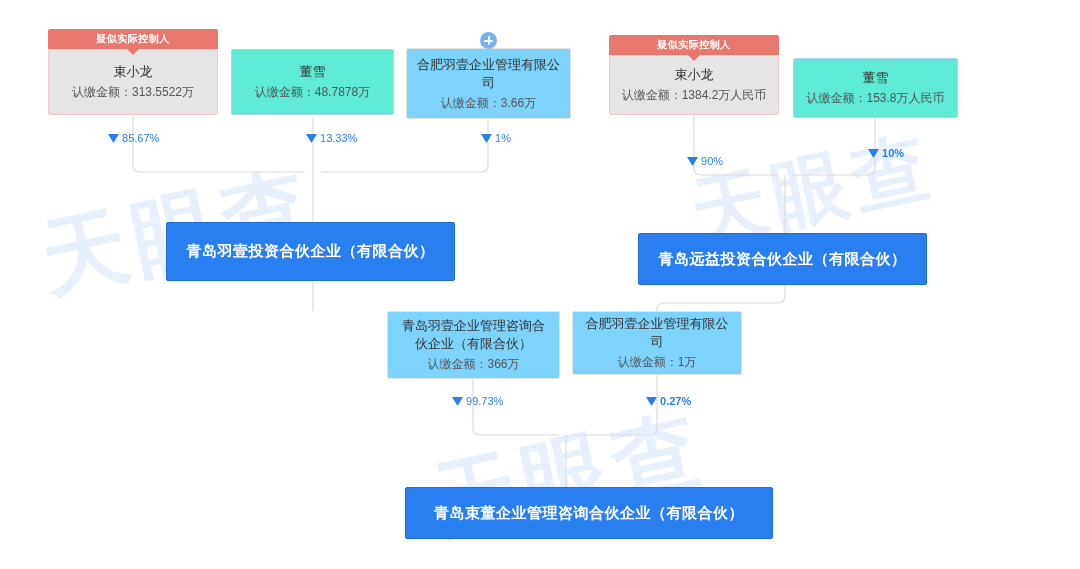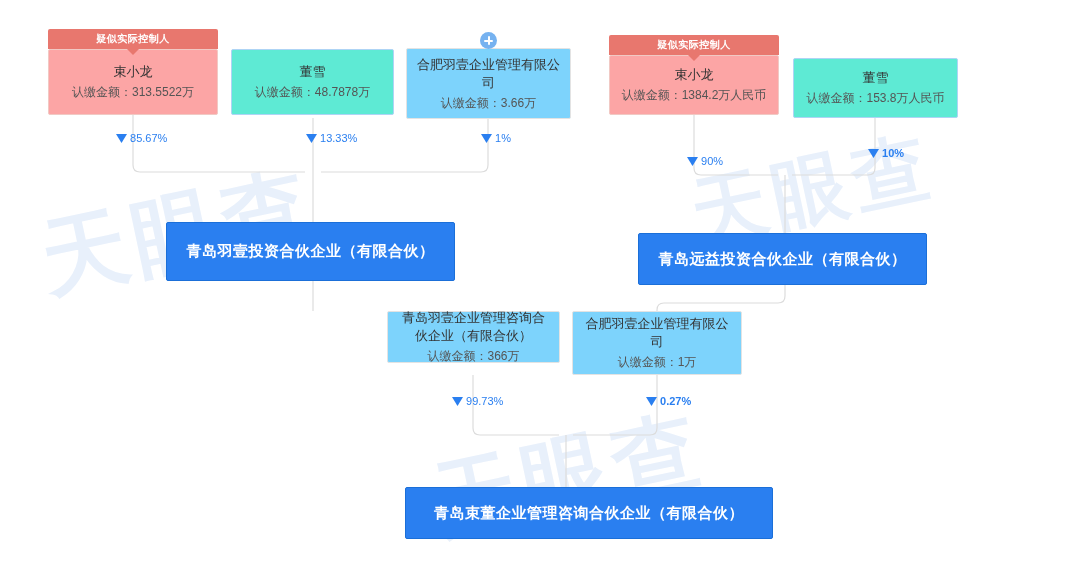--- a/index.html
+++ b/index.html
@@ -44,21 +44,21 @@
     display:flex;flex-direction:column;
     align-items:center;justify-content:center;
     text-align:center;
     background:#7dd3fc;
   }
   .node .nm{font-size:13px;color:#333;line-height:18px;}
   .node .amt{font-size:12px;color:#555;line-height:18px;margin-top:2px;}
 
   
   .card{border:1px solid #e3e3e3;border-radius:2px;}
-  .card.red{border-color:#f1c9c4;background:#fca5a5;}
+  .card.red{border-color:#f1c9c4;background:#e5e5e5;}
   .card.blue{border-color:#aed4f5;background:#5eead4;}
 
   
   .ribbon{
     position:absolute;z-index:4;
     box-sizing:border-box;
     height:20px;
     background:#e8776e;
     color:#fff;font-size:10px;font-weight:bold;
     display:flex;align-items:center;justify-content:center;
@@ -158,21 +158,21 @@
   <div class="node card red" style="left:609px;top:55px;width:170px;height:60px;">
     <div class="nm">束小龙</div>
     <div class="amt">认缴金额：1384.2万人民币</div>
   </div>
 
   <div class="node card blue" style="left:793px;top:58px;width:165px;height:60px;">
     <div class="nm">董雪</div>
     <div class="amt">认缴金额：153.8万人民币</div>
   </div>
 
-  <div class="pct" style="left:116px;top:133px;">
+  <div class="pct" style="left:108px;top:133px;">
     <svg width="11" height="9" style="vertical-align:-1px">
       <polygon points="0,0 11,0 5.5,9" fill="#2a7ff0"></polygon>
       </svg>
     <span>85.67%</span>
   </div>
   <div class="pct" style="left:306px;top:133px;">
     <svg width="11" height="9" style="vertical-align:-1px">
       <polygon points="0,0 11,0 5.5,9" fill="#2a7ff0"></polygon>
       </svg>
     <span>13.33%</span>
@@ -197,21 +197,21 @@
   </div>
 
   <div class="entity" style="left:166px;top:222px;width:289px;height:59px;">
     <span>青岛羽壹投资合伙企业（有限合伙）</span>
   </div>
 
   <div class="entity" style="left:638px;top:233px;width:289px;height:52px;align-items:center;">
     <span>青岛远益投资合伙企业（有限合伙）</span>
   </div>
 
-  <div class="node card" style="left:387px;top:311px;width:173px;height:52px;padding:0 8px;">
+  <div class="node card" style="left:387px;top:311px;width:173px;height:68px;padding:0 8px;">
     <div class="nm">青岛羽壹企业管理咨询合伙企业（有限合伙）</div>
     <div class="amt">认缴金额：366万</div>
   </div>
 
   <div class="node card" style="left:572px;top:311px;width:170px;height:64px;padding:0 8px;">
     <div class="nm">合肥羽壹企业管理有限公司</div>
     <div class="amt">认缴金额：1万</div>
   </div>
 
   <div class="pct" style="left:452px;top:396px;">

